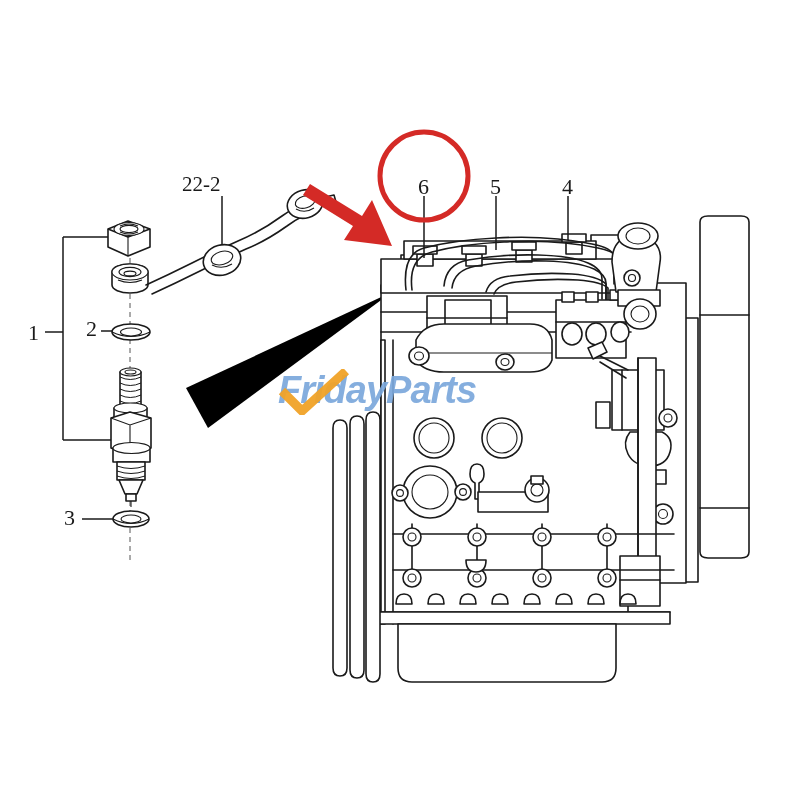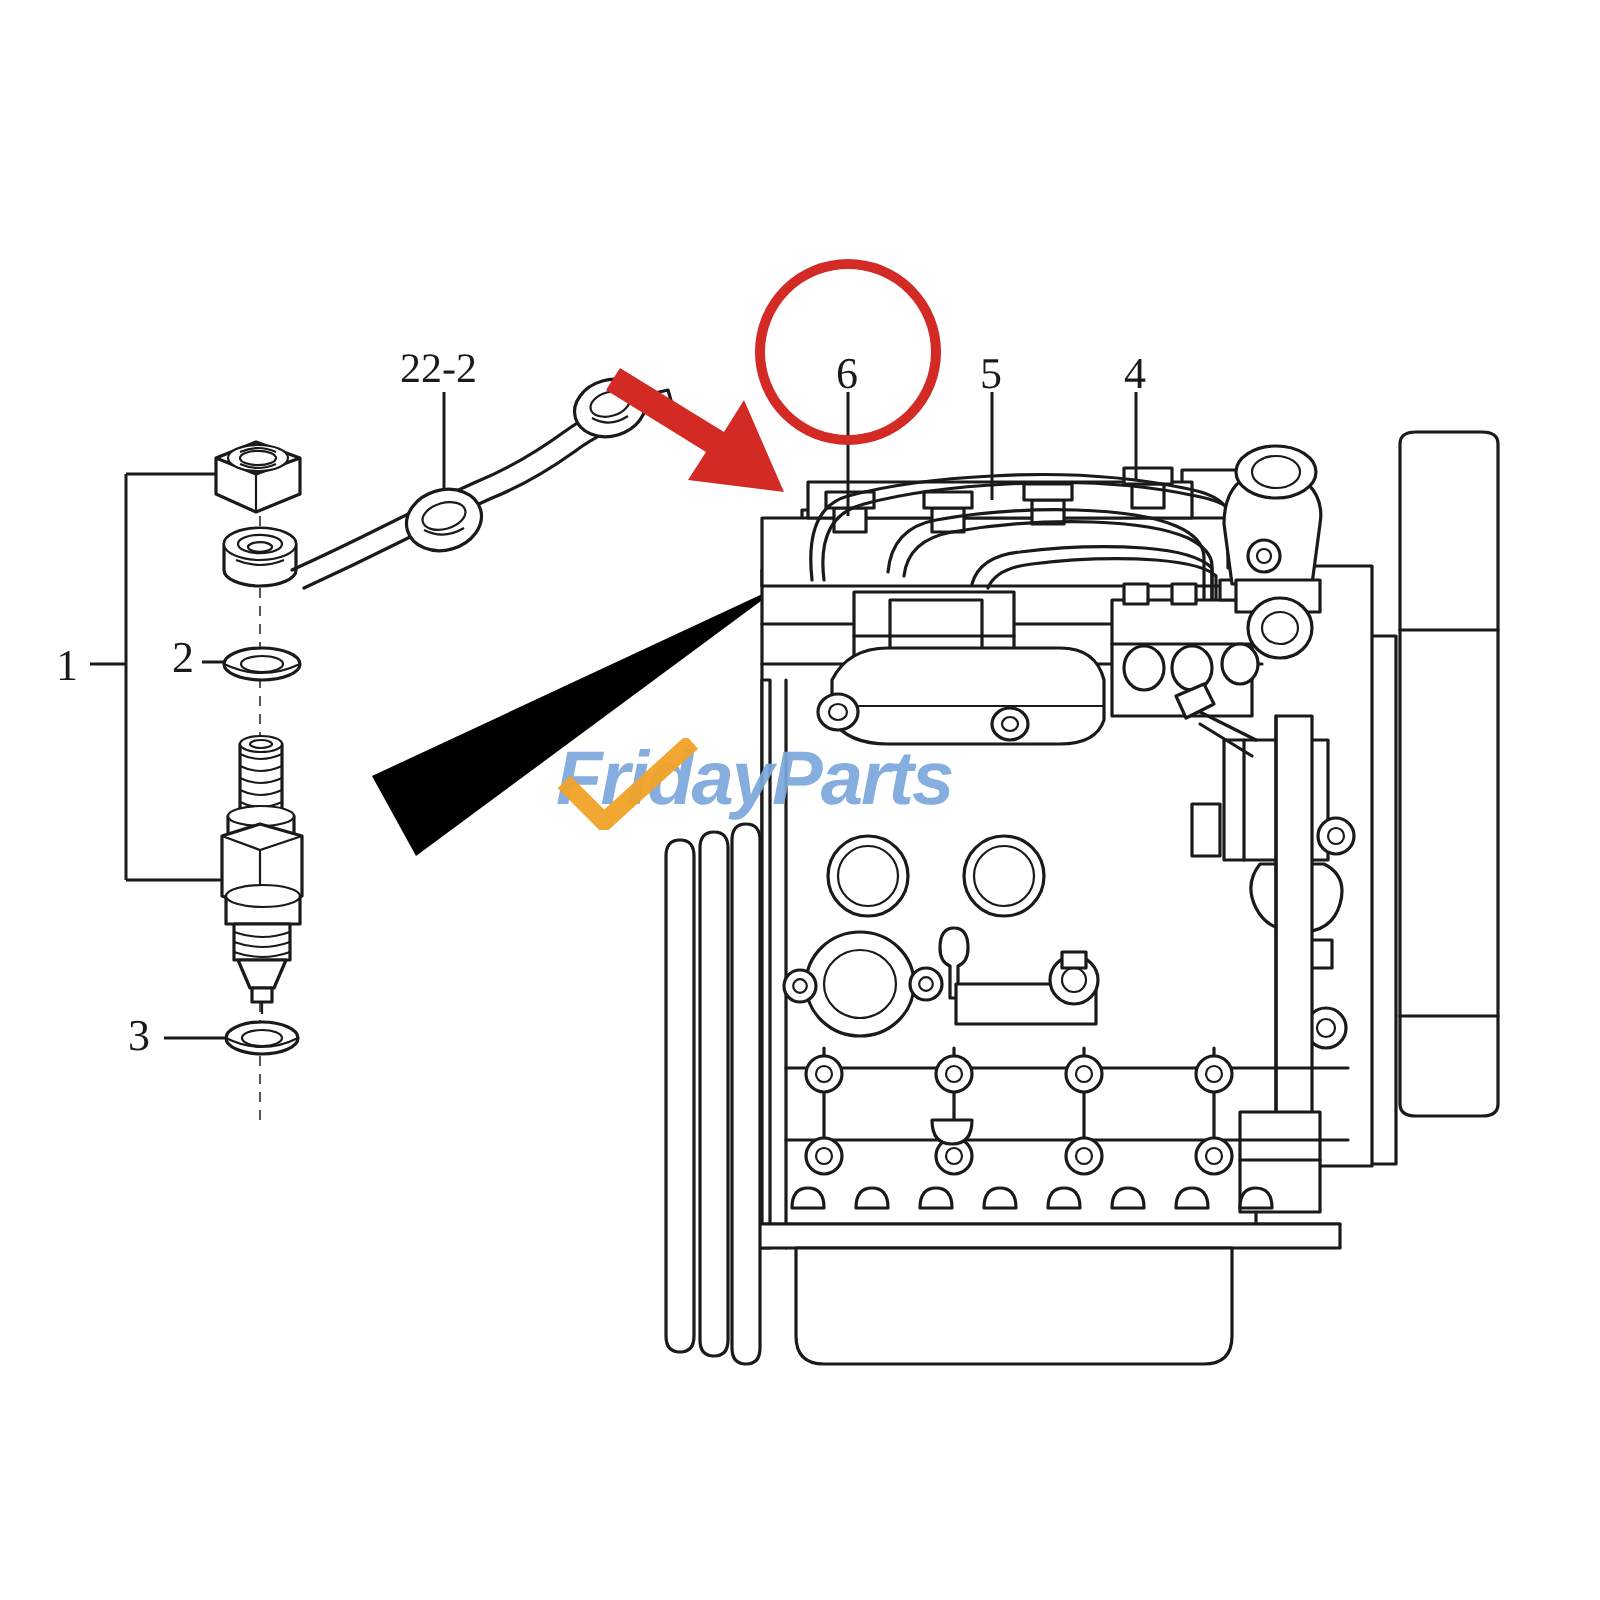--- a/index.html
+++ b/index.html
@@ -325,21 +325,21 @@
   </g>
 
 </svg>
 
 <div class="lbl" style="left:28px;  top:322px;">1</div>
 <div class="lbl" style="left:86px;  top:318px;">2</div>
 <div class="lbl" style="left:64px;  top:507px;">3</div>
 <div class="lbl" style="left:562px; top:176px;">4</div>
 <div class="lbl" style="left:490px; top:176px;">5</div>
 <div class="lbl" style="left:418px; top:176px;">6</div>
-<div class="lbl small" style="left:200px; top:174px;">22-2</div>
+<div class="lbl small" style="left:182px; top:174px;">22-2</div>
 
 <div class="wm">
   <div class="wm-text">FridayParts</div>
   <svg class="wm-check" width="72" height="46" viewBox="0 0 72 46">
     <path d="M4 22 L24 42 L68 2" fill="none" stroke="#f0a227" stroke-width="9" stroke-linecap="butt" stroke-linejoin="miter" opacity="0.95"></path>
   </svg>
 </div>
 
 </div>
 

